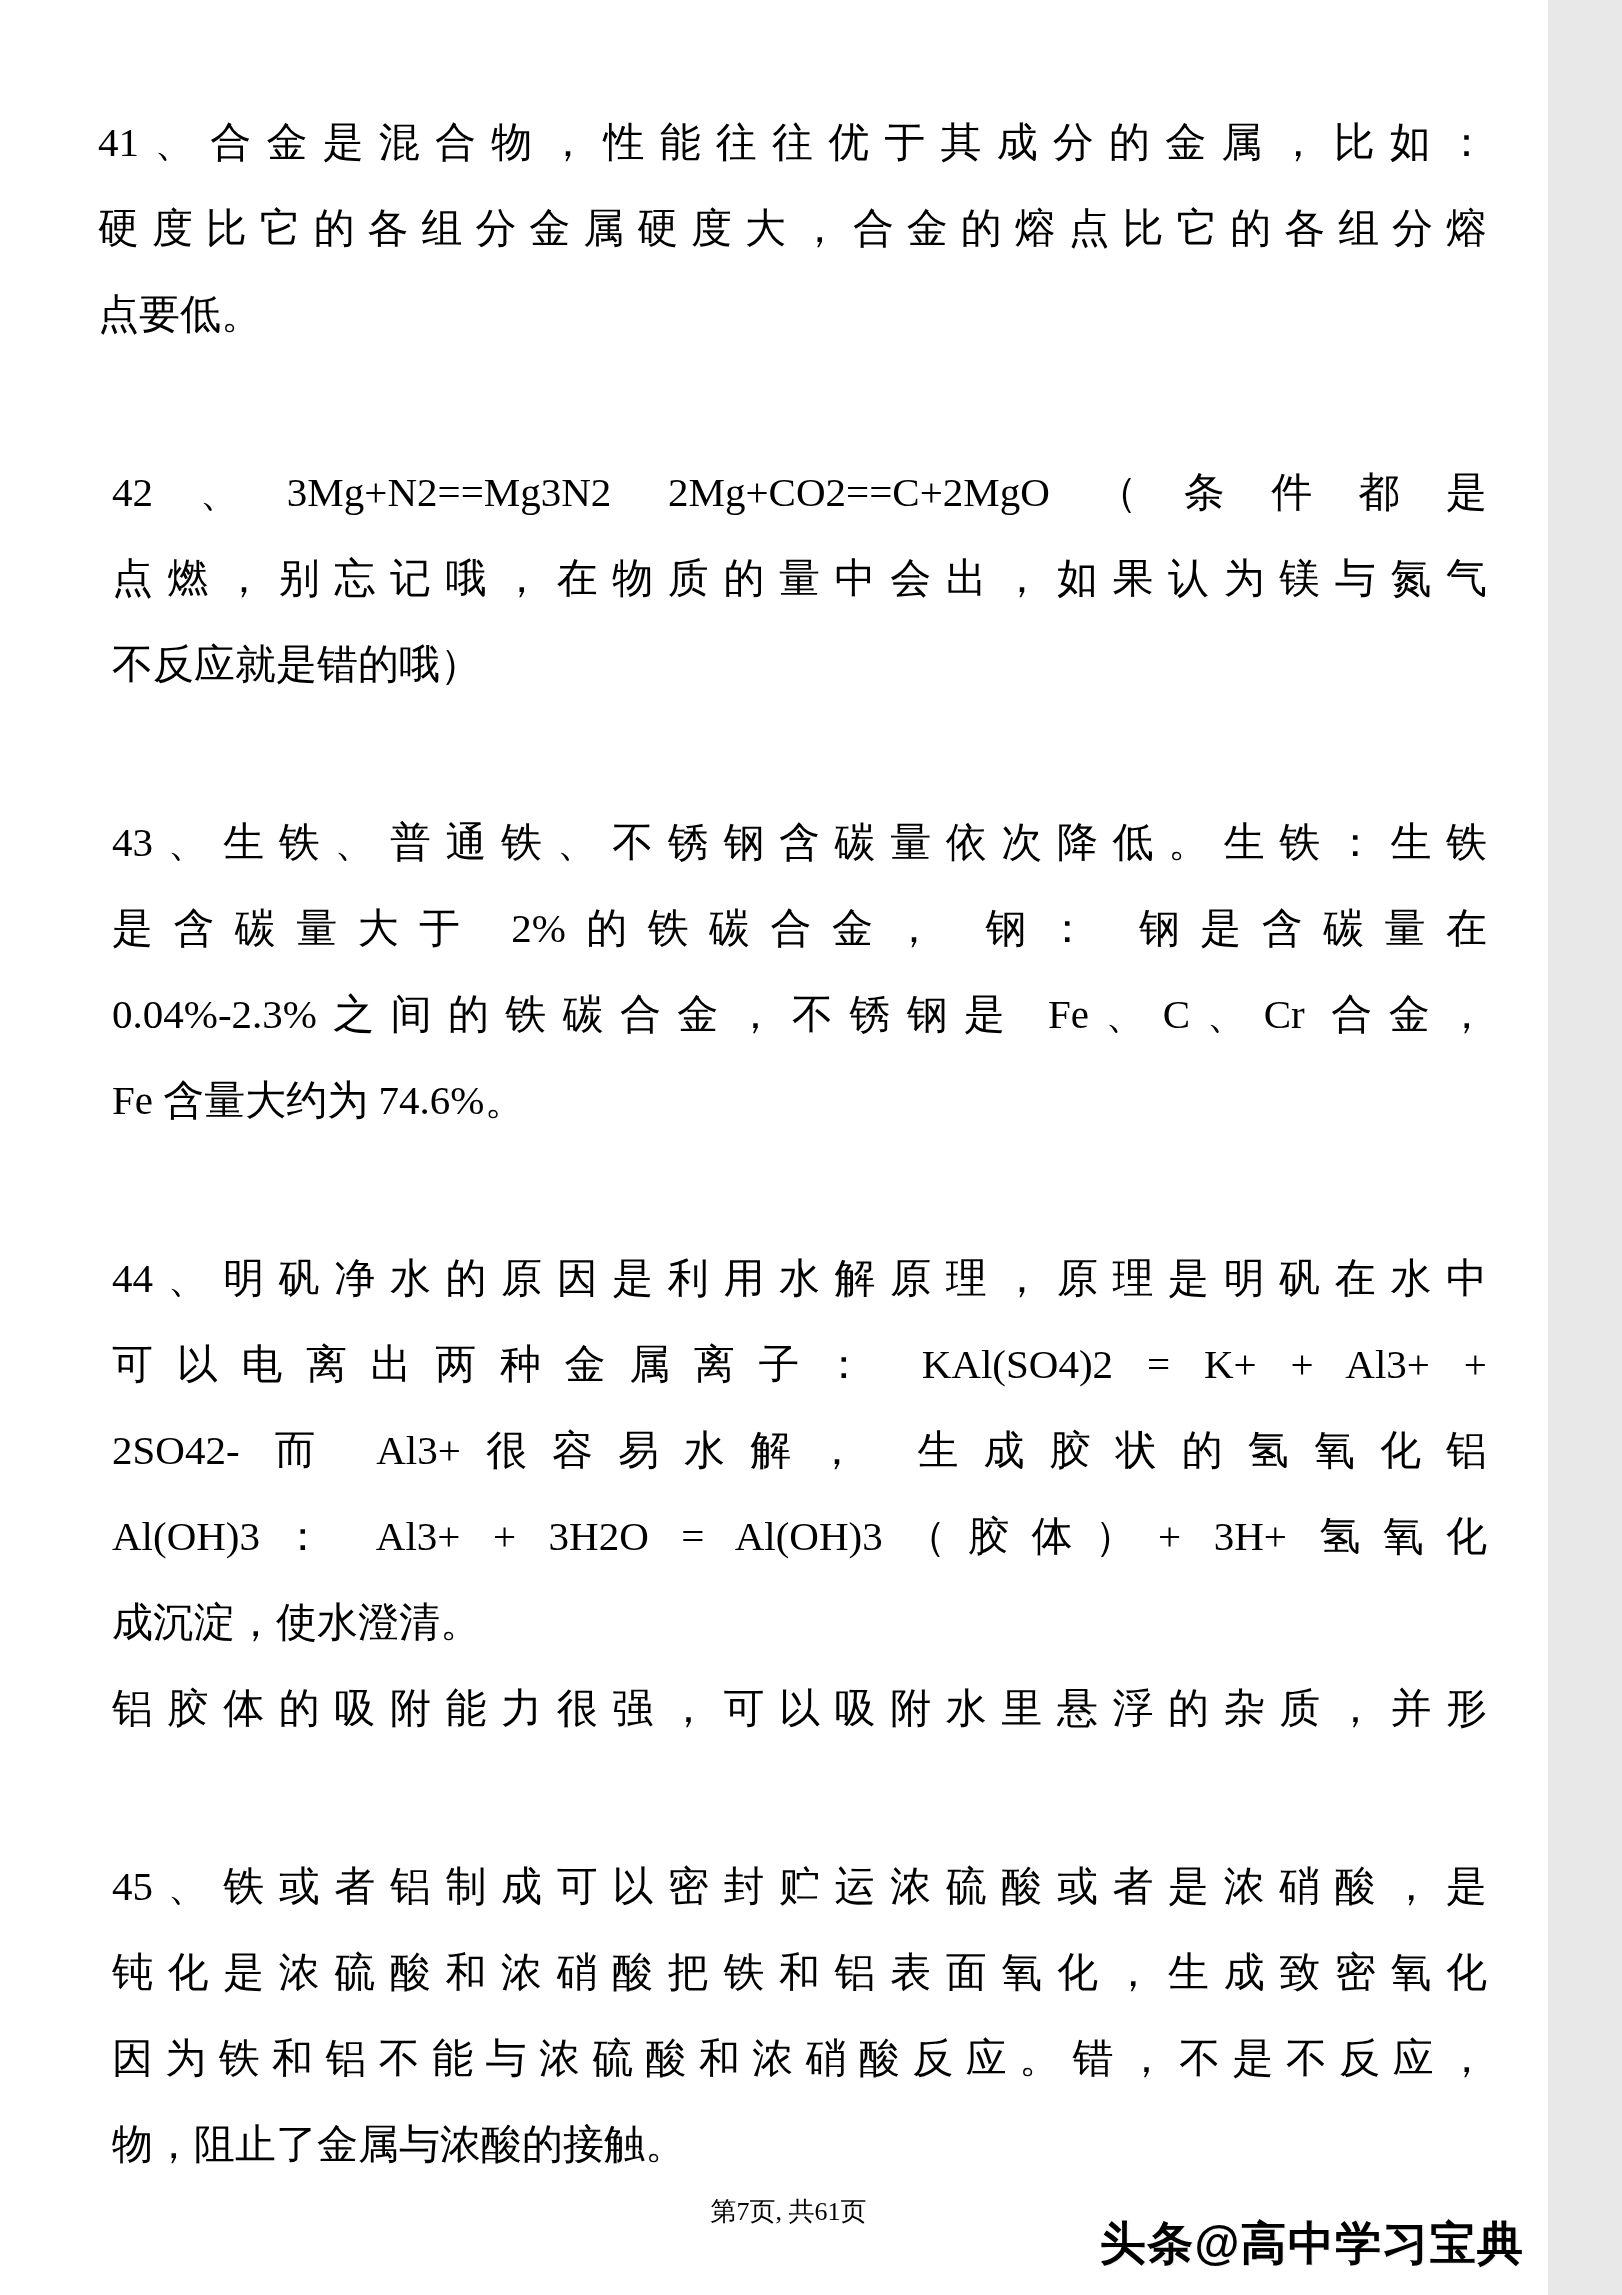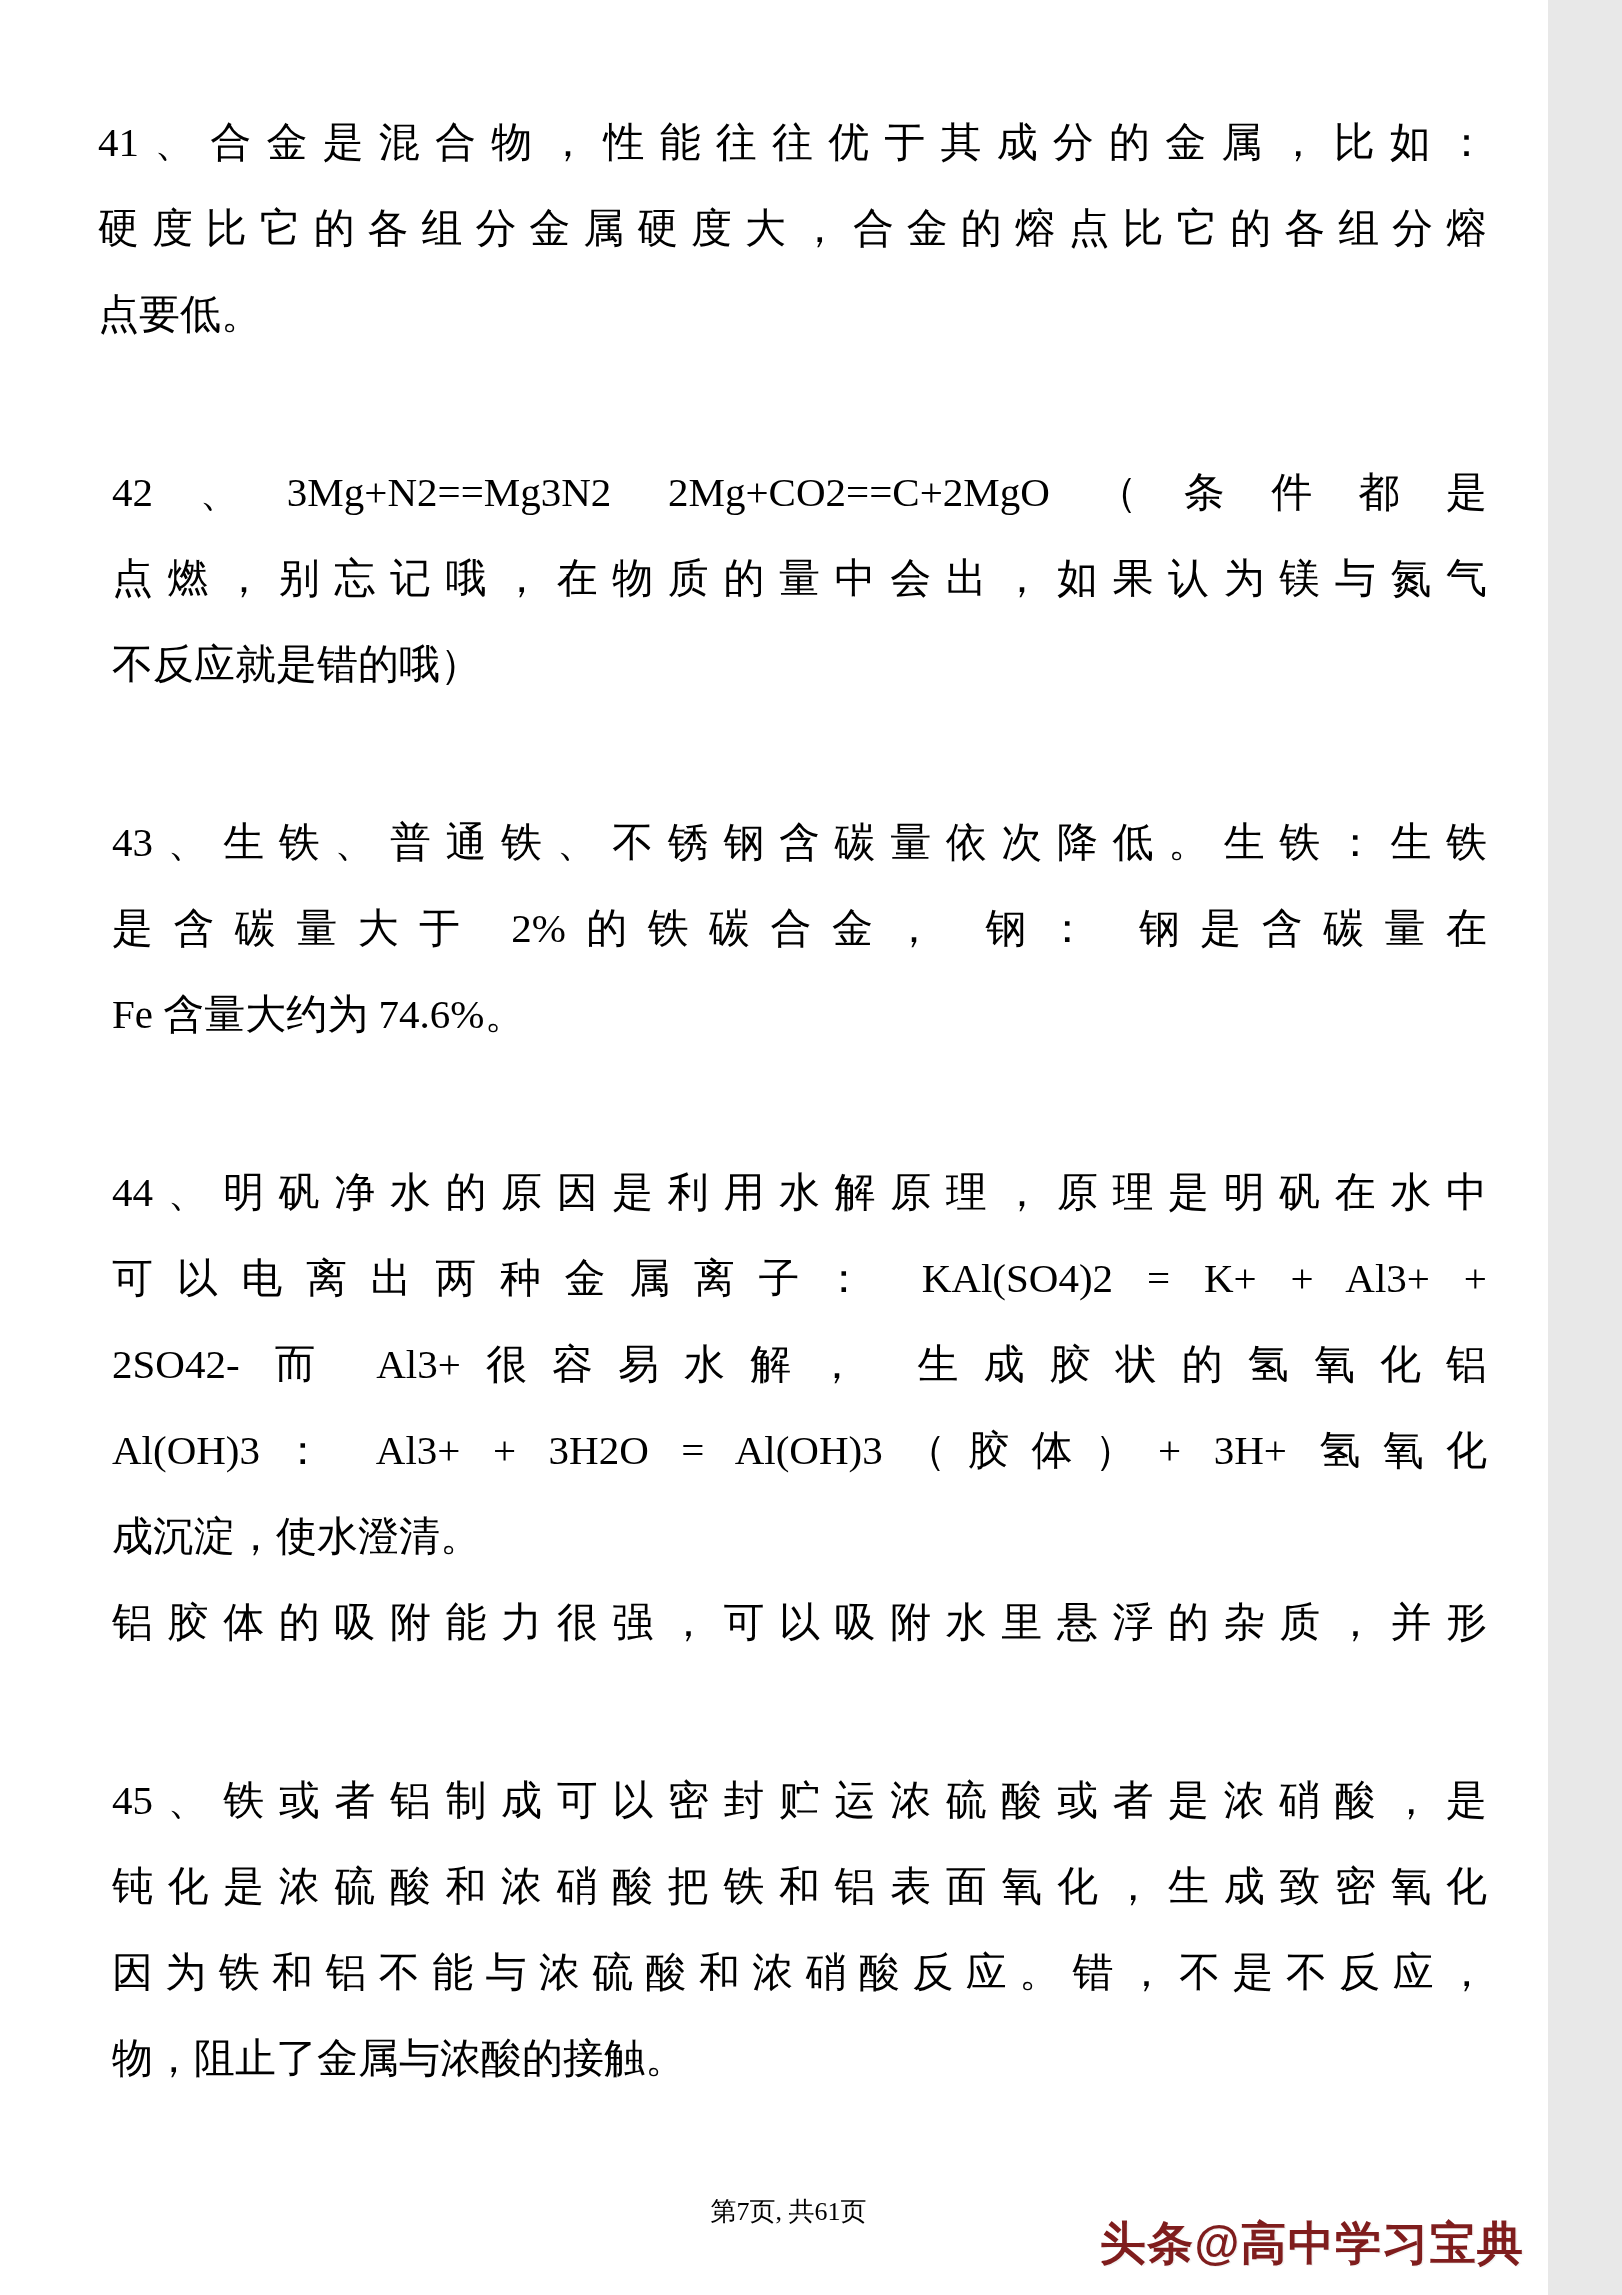--- a/index.html
+++ b/index.html
@@ -40,21 +40,21 @@
     font-size:26px;
     line-height:31px;
   }
   .watermark{
     position:absolute;
     top:2217px;right:23.6px;
     font-size:46px;
     line-height:52px;
     font-weight:700;
     letter-spacing:1.3px;
-    color:#7f1d1d;
+    color:#000000;
     font-family:"Liberation Sans","DejaVu Sans",sans-serif;
     text-shadow:1.3px 1.3px 0 #f2f2f2;
   }
 </style>
 </head>
 <body>
 
 <div class="page">
   <div class="content" id="doc-content">
       <div class="para">
@@ -63,20 +63,21 @@
         <div class="line last">点要低。</div>
       </div>
       <div class="para indented">
         <div class="line just">42、3Mg+N2==Mg3N2 2Mg+CO2==C+2MgO（条件都是</div>
         <div class="line just">点燃，别忘记哦，在物质的量中会出，如果认为镁与氮气</div>
         <div class="line last">不反应就是错的哦）</div>
       </div>
       <div class="para indented">
         <div class="line just">43、生铁、普通铁、不锈钢含碳量依次降低。生铁：生铁</div>
         <div class="line just">是含碳量大于 2%的铁碳合金， 钢： 钢是含碳量在</div>
+        <div class="line just">0.04%-2.3%之间的铁碳合金，不锈钢是 Fe、C、Cr 合金，</div>
         <div class="line last">Fe 含量大约为 74.6%。</div>
       </div>
       <div class="para indented">
         <div class="line just">44、明矾净水的原因是利用水解原理，原理是明矾在水中</div>
         <div class="line just">可以电离出两种金属离子： KAl(SO4)2 = K+ + Al3+ +</div>
         <div class="line just">2SO42- 而 Al3+很容易水解， 生成胶状的氢氧化铝</div>
         <div class="line just">Al(OH)3： Al3+ + 3H2O = Al(OH)3（胶体）+ 3H+ 氢氧化</div>
         <div class="line last">成沉淀，使水澄清。</div>
         <div class="line just">铝胶体的吸附能力很强，可以吸附水里悬浮的杂质，并形</div>
       </div>

